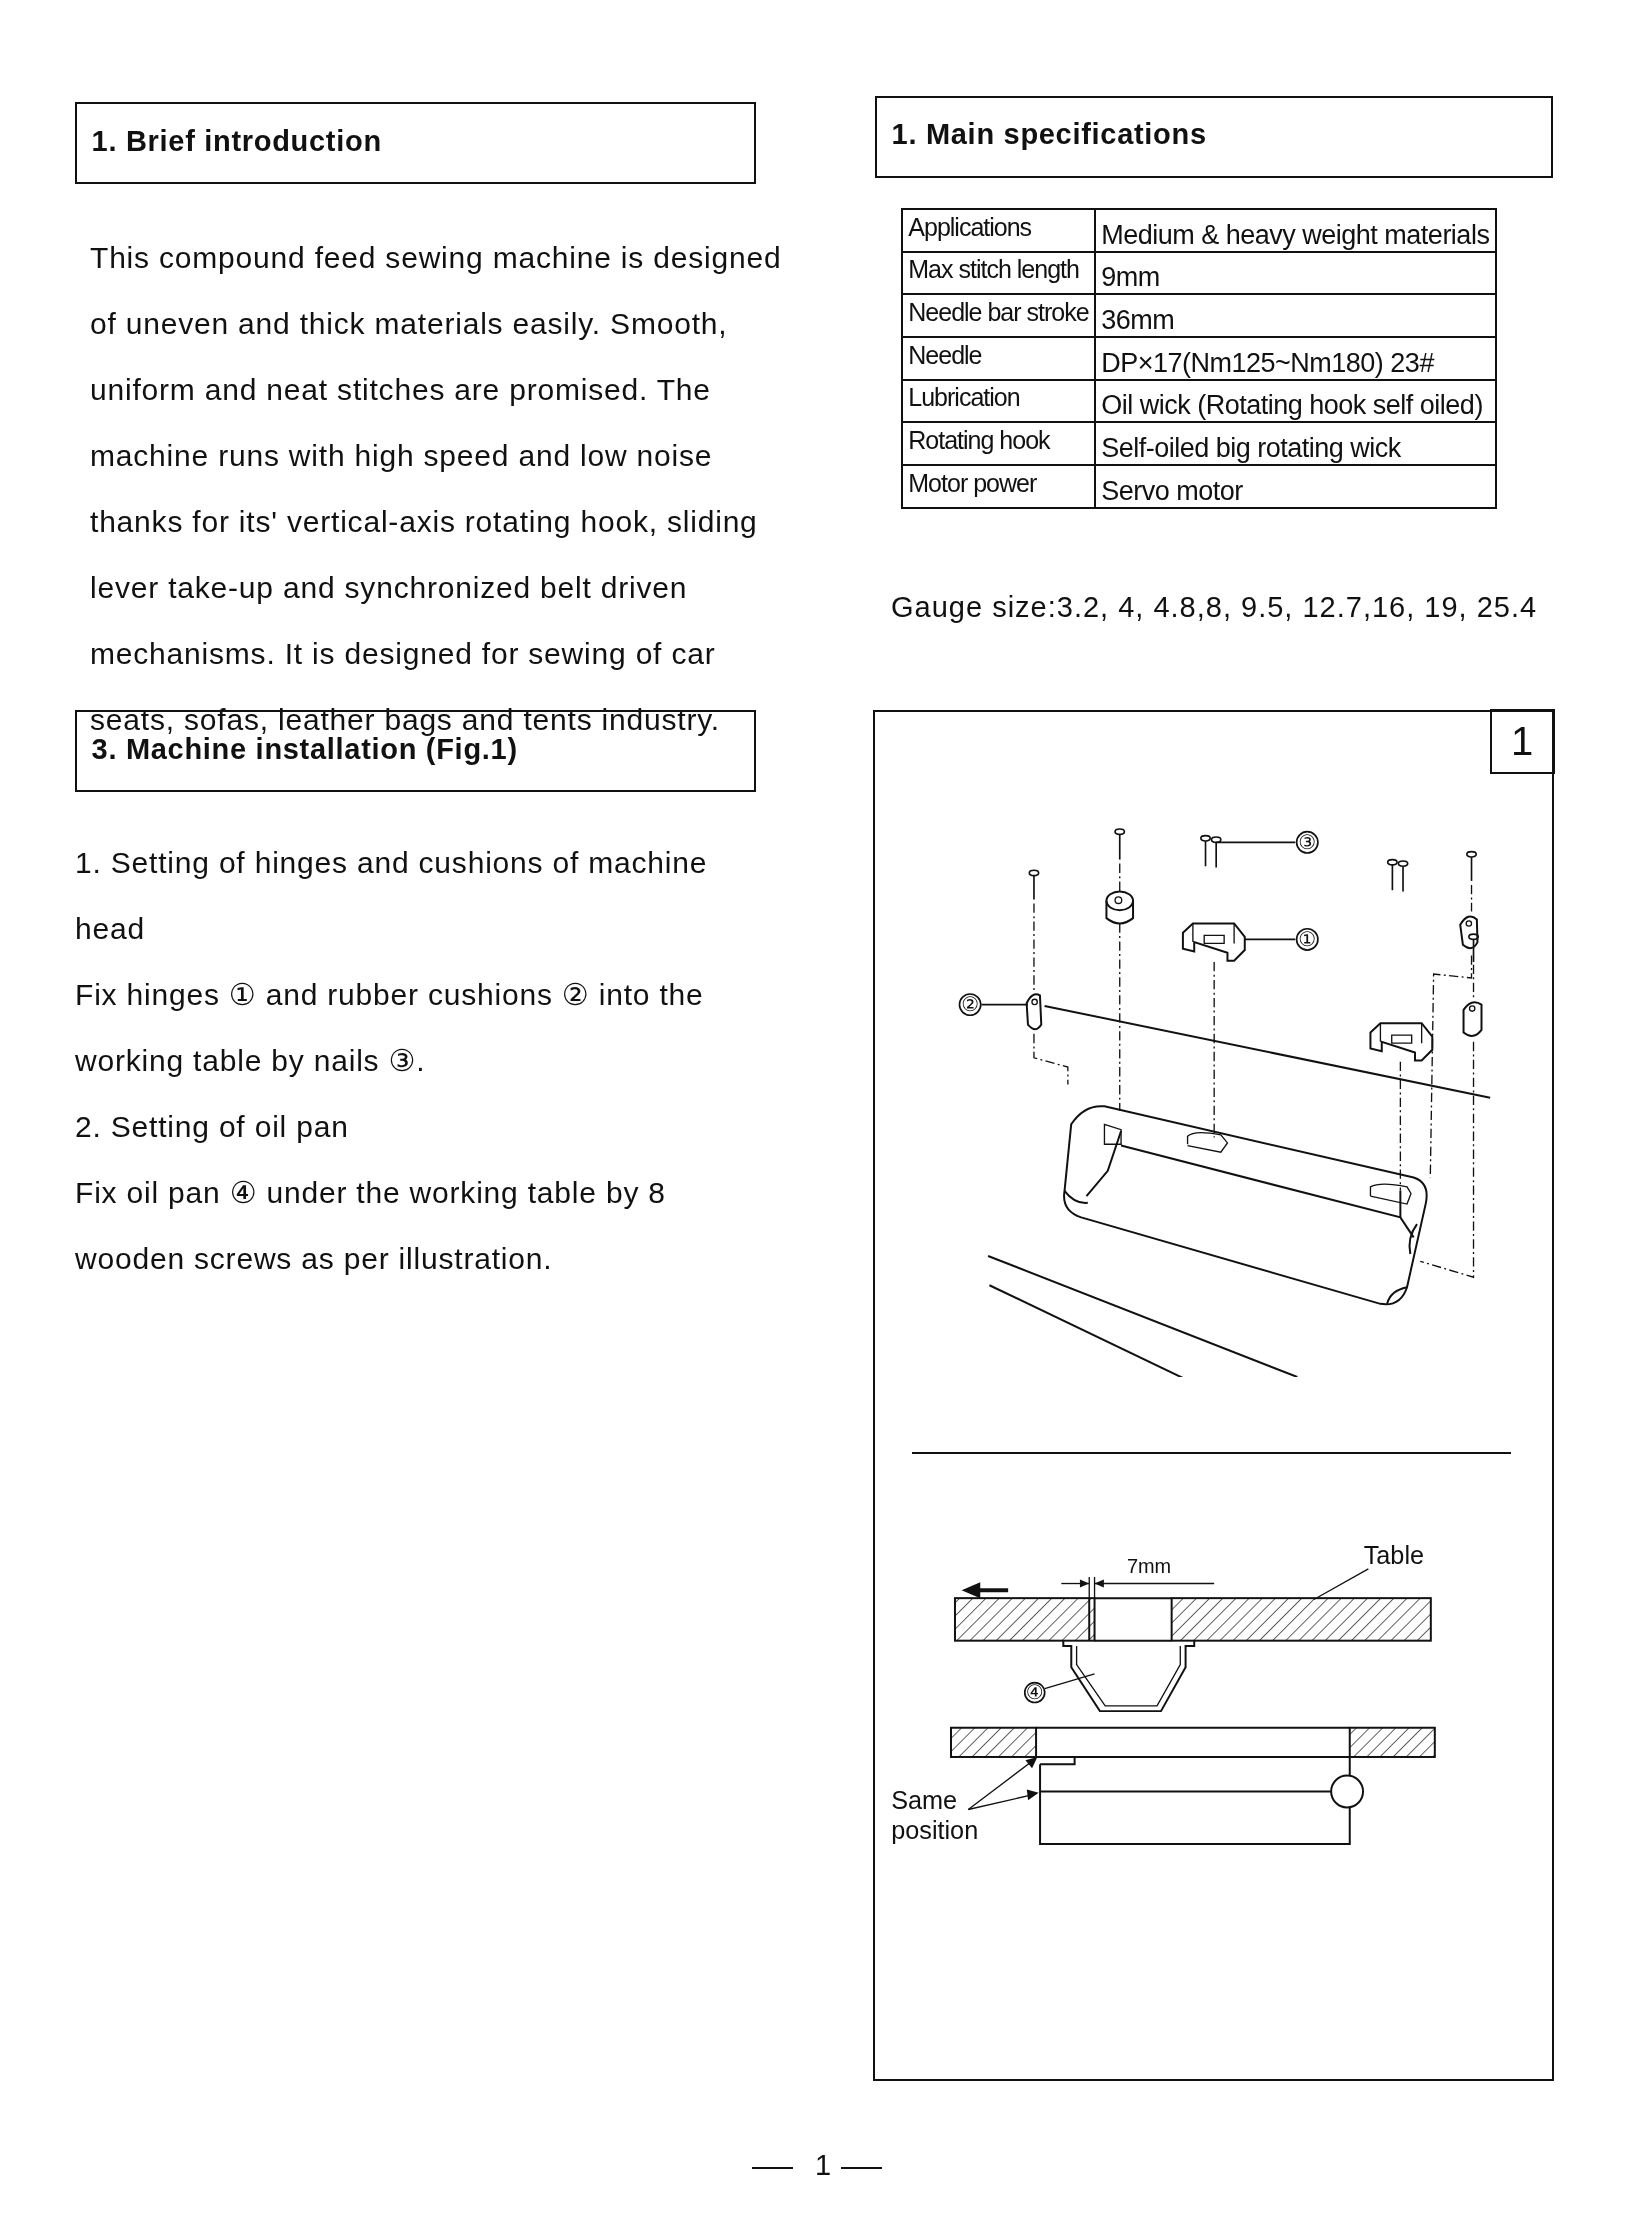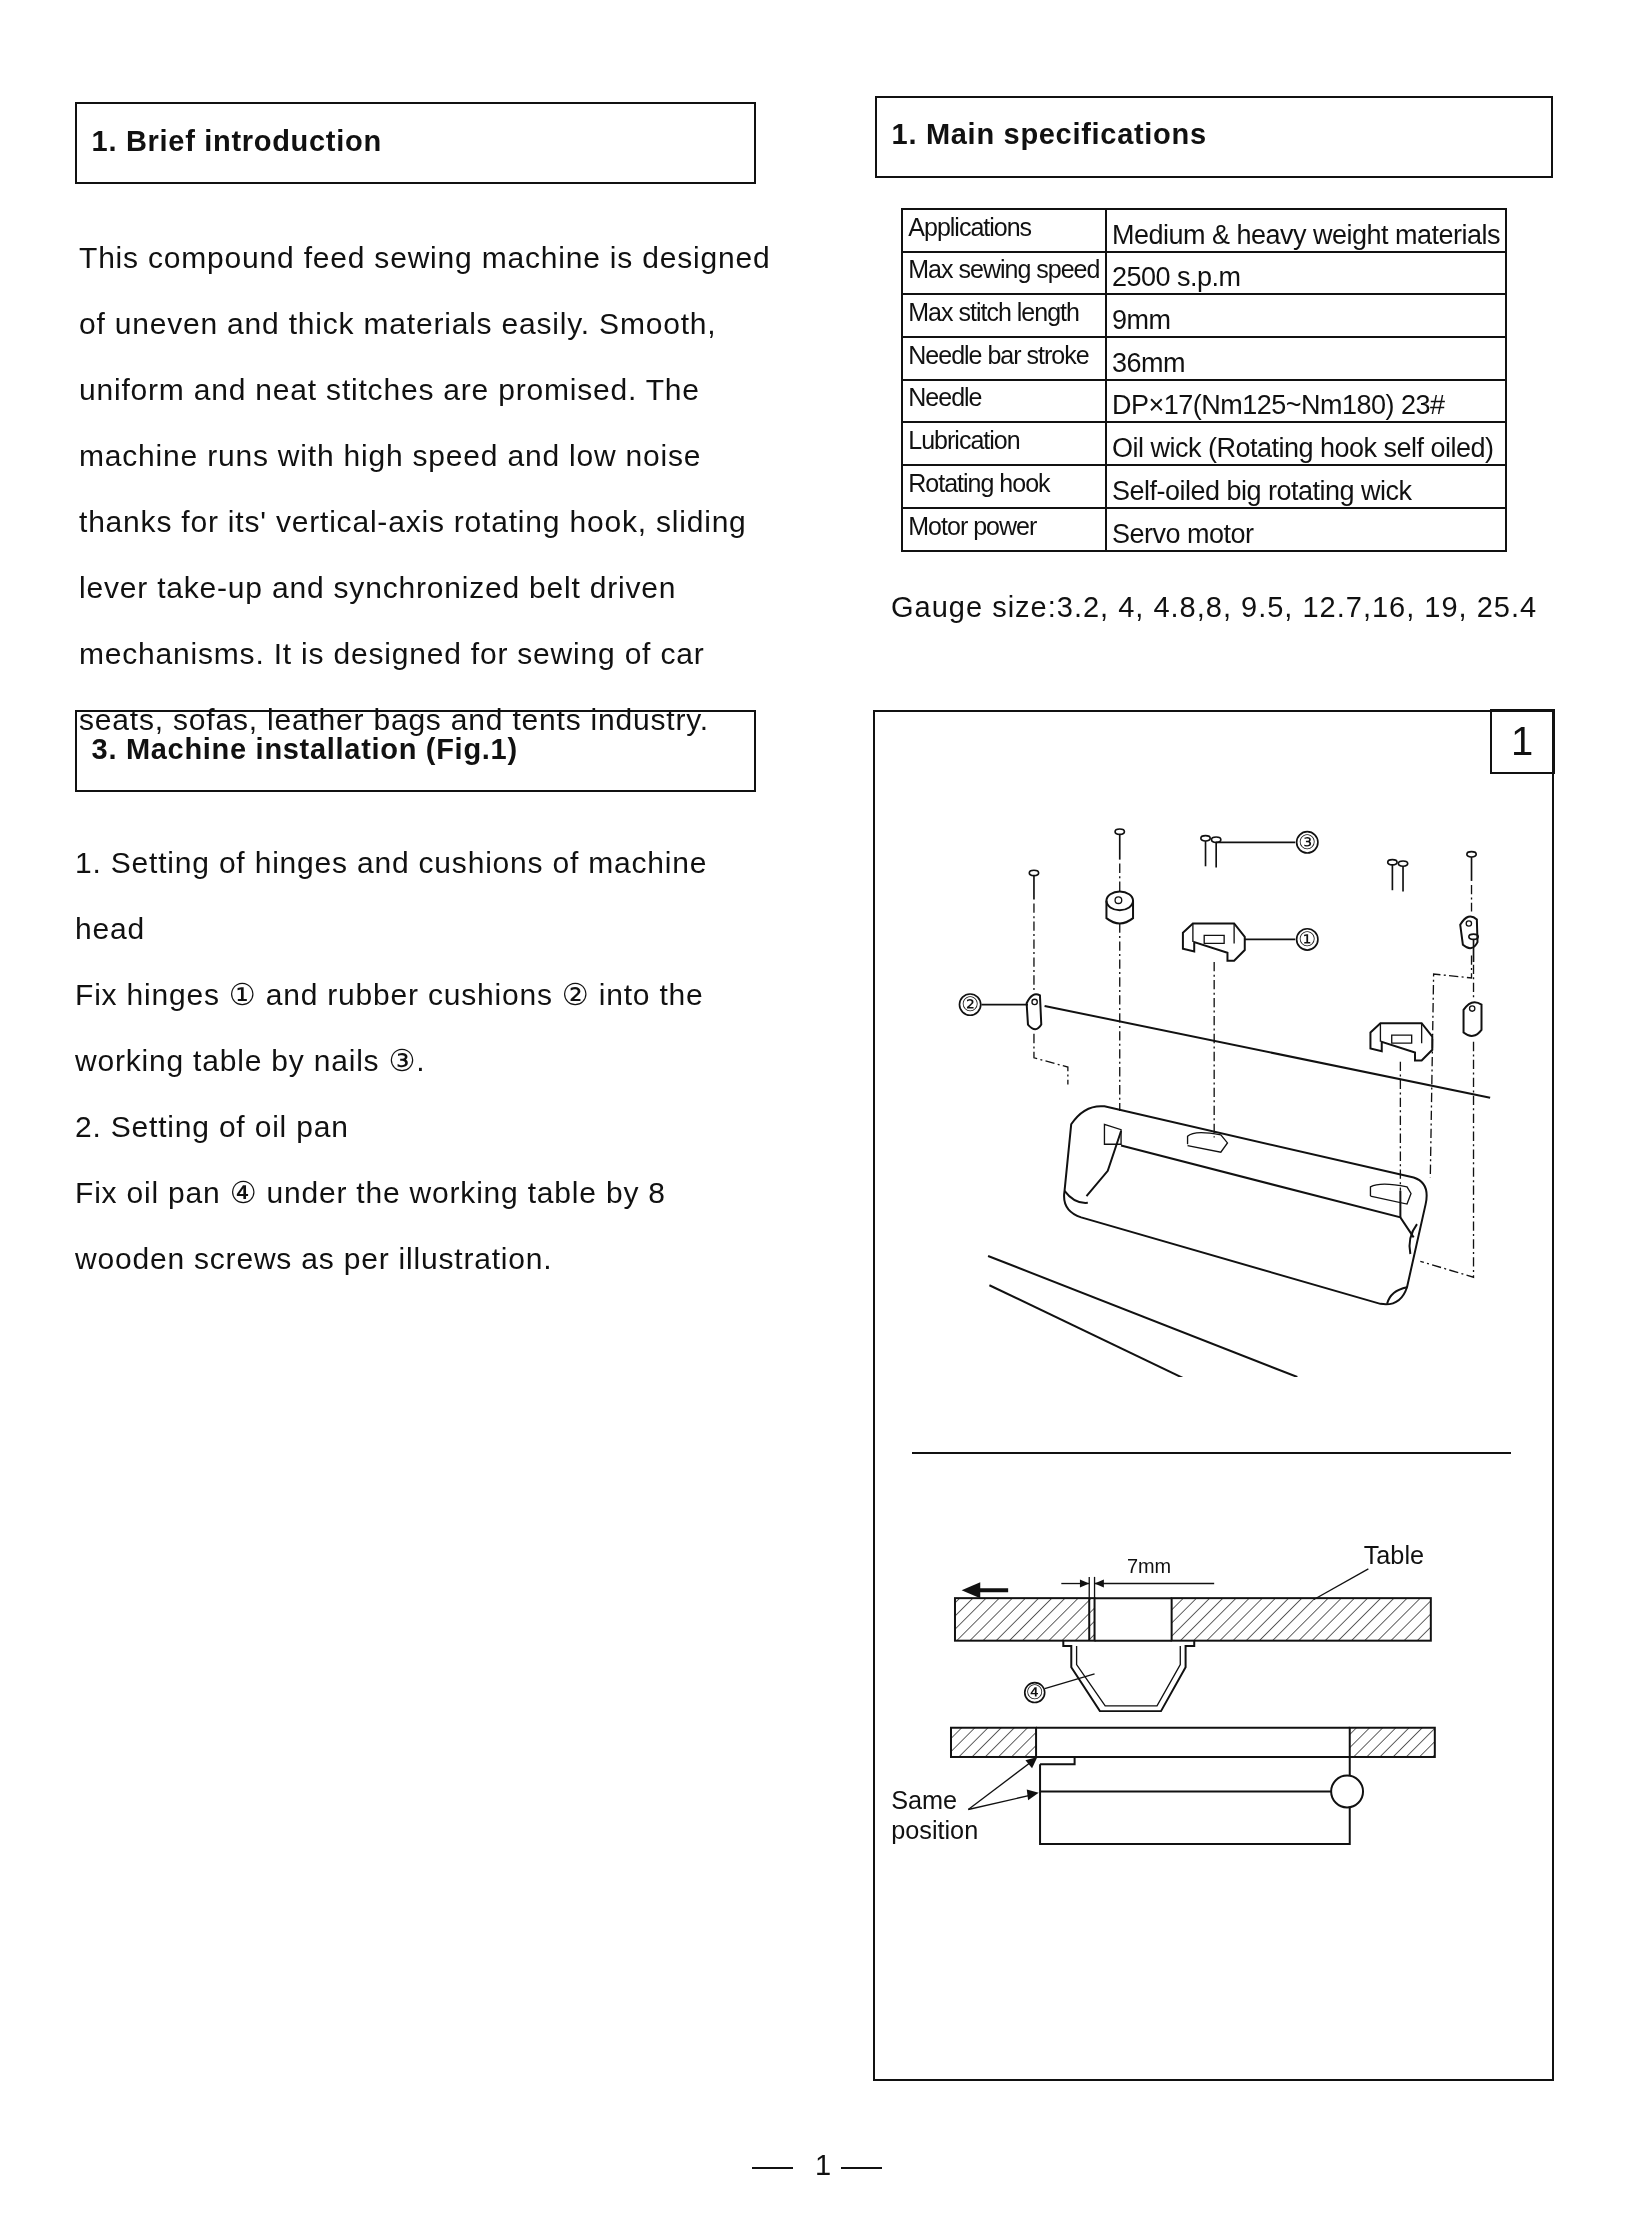--- a/index.html
+++ b/index.html
@@ -19,43 +19,39 @@
   .page-number { position: absolute; left: 752px; top: 2148px; width: 140px; height: 33px; }
   .page-number .dash { position: absolute; top: 18.6px; width: 41px; height: 0; border-top: 2.7px solid #111; }
   .page-number .num { position: absolute; left: 63px; top: 1.3px; width: 14.6px; font-size: 29px; text-align: center; }
 </style>
 </head>
 <body>
 
 <div class="heading-box" style="left:75px; top:102px; width:681px; height:82px;">
   <span class="heading-text">1. Brief introduction</span>
 </div>
-<div class="body-text" style="left:79px; top:208px;">
+<div class="body-text" style="left:90px; top:208px;">
   <span class="para-line">This compound feed sewing machine is designed</span>
   <span class="para-line">of uneven and thick materials easily. Smooth,</span>
   <span class="para-line">uniform and neat stitches are promised. The</span>
   <span class="para-line">machine runs with high speed and low noise</span>
   <span class="para-line">thanks for its' vertical-axis rotating hook, sliding</span>
   <span class="para-line">lever take-up and synchronized belt driven</span>
   <span class="para-line">mechanisms. It is designed for sewing of car</span>
   <span class="para-line">seats, sofas, leather bags and tents industry.</span>
 </div>
 
 <div class="heading-box" style="left:875px; top:96px; width:678px; height:82px;">
   <span class="heading-text" style="top:20px;">1. Main specifications</span>
 </div>
 <table class="spec">
   <tbody>
     <tr>
         <td class="label">Applications</td>
         <td class="value">Medium &amp; heavy weight materials</td>
-      </tr>
-    <tr>
-        <td class="label">Max sewing speed</td>
-        <td class="value">2500 s.p.m</td>
       </tr>
     <tr>
         <td class="label">Max stitch length</td>
         <td class="value">9mm</td>
       </tr>
     <tr>
         <td class="label">Needle bar stroke</td>
         <td class="value">36mm</td>
       </tr>
     <tr>

